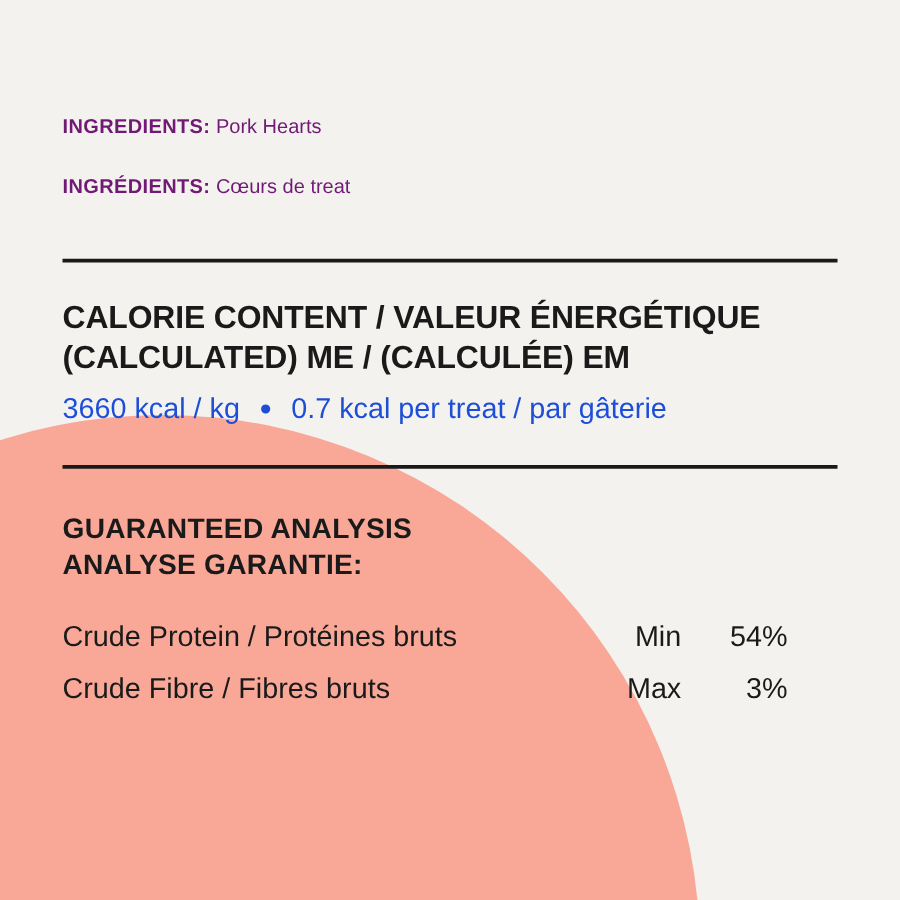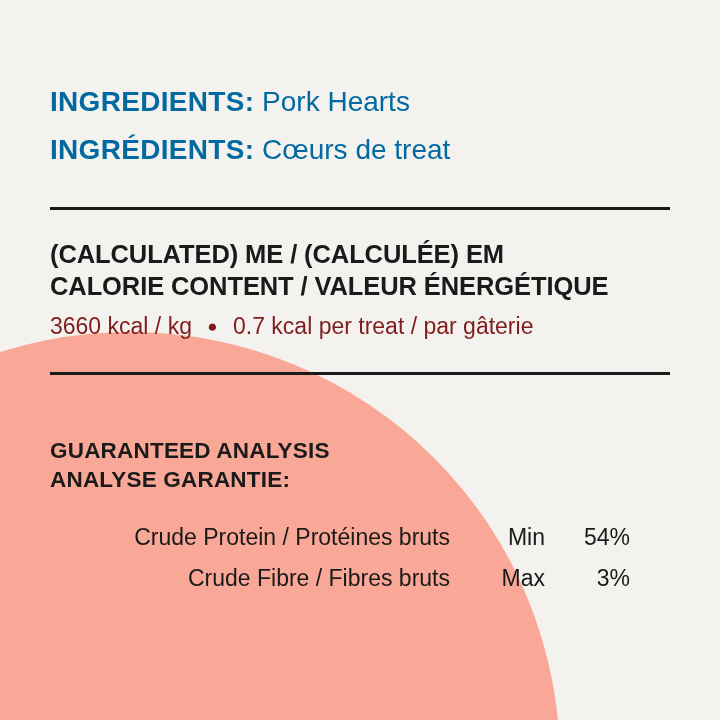--- a/index.html
+++ b/index.html
@@ -33,23 +33,23 @@
   }
   #content {
     position: relative;
     z-index: 1;
     padding: 0 50px;
   }
   .ingredients-block {
     padding-top: 78px;
   }
   .ing-line {
-    font-size: 28px;
+    font-size: 16px;
     line-height: 48px;
-    color: #0369a1;
+    color: #701a75;
     white-space: nowrap;
   }
   .ing-label {
     font-weight: 700;
     letter-spacing: 0.3px;
   }
   .ing-value {
     font-weight: 400;
   }
   .rule {
@@ -65,53 +65,52 @@
   .calorie-title {
     font-size: 25.5px;
     font-weight: 700;
     line-height: 32px;
     color: #1a1a1a;
     letter-spacing: -0.1px;
   }
   .calorie-values {
     font-size: 23px;
     line-height: 30px;
-    color: #7f1d1d;
+    color: #1d4ed8;
     margin-top: 9px;
   }
   .dot-sep {
     display: inline-block;
     padding: 0 9px;
     font-size: 17px;
     vertical-align: 2px;
   }
   .ga-block {
     padding-top: 33px;
-    margin-top: 28px;
   }
   .ga-title {
     font-size: 22.5px;
     font-weight: 700;
     line-height: 29px;
     color: #1a1a1a;
     letter-spacing: 0.2px;
   }
   table.ga-table {
     margin-top: 23px;
     border-collapse: collapse;
     width: 580px;
   }
   table.ga-table td {
     font-size: 23px;
     line-height: 41px;
     color: #1a1a1a;
     padding: 0;
     vertical-align: baseline;
   }
-  td.ga-name { width: 400px; text-align: right; }
+  td.ga-name { width: 400px; text-align: left; }
   td.ga-limit { width: 95px; text-align: right; }
   td.ga-value { width: 85px; text-align: right; }
 </style>
 </head>
 <body>
 
 <div id="page">
 
   <div id="blob"></div>
 
@@ -124,22 +123,22 @@
       </div>
       <div class="ing-line">
         <span class="ing-label">INGRÉDIENTS:</span>
         <span class="ing-value">Cœurs de treat</span>
       </div>
     </div>
 
     <div class="rule rule-1"></div>
 
     <div class="calorie-block">
+      <div class="calorie-title">CALORIE CONTENT / VALEUR ÉNERGÉTIQUE</div>
       <div class="calorie-title">(CALCULATED) ME / (CALCULÉE) EM</div>
-      <div class="calorie-title">CALORIE CONTENT / VALEUR ÉNERGÉTIQUE</div>
       <div class="calorie-values">
         <span>3660 kcal / kg</span>
         <span class="dot-sep">●</span>
         <span>0.7 kcal per treat / par gâterie</span>
       </div>
     </div>
 
     <div class="rule rule-2"></div>
 
     <div class="ga-block">

